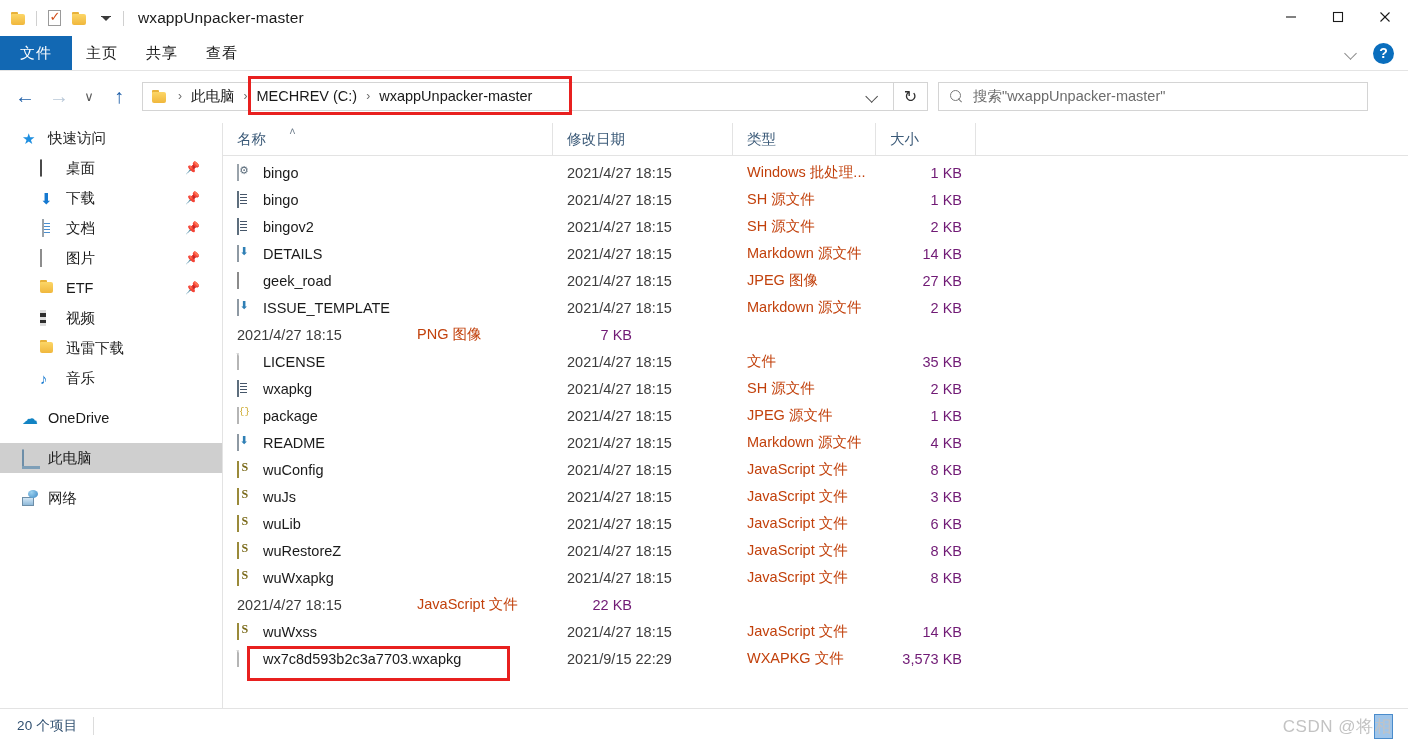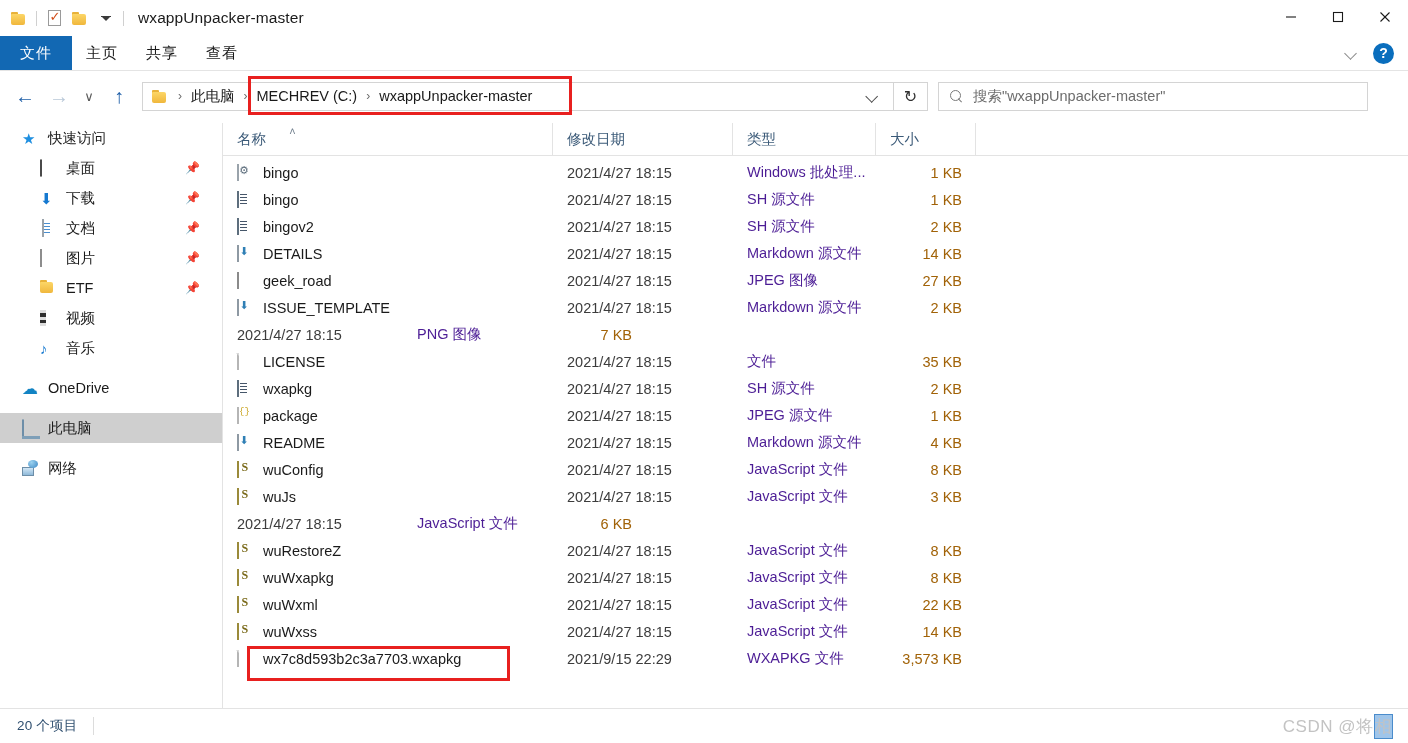--- a/index.html
+++ b/index.html
@@ -318,22 +318,22 @@
   .rows { padding-top: 3px; }
   .row {
     height: 27px; display: flex; align-items: center;
     font-size: 14.5px; color: #1a1a1a;
   }
   .c-name {
     width: 330px; display: flex; align-items: center;
     padding-left: 14px; white-space: nowrap; overflow: hidden;
   }
   .c-date { width: 180px; padding-left: 14px; color: #3c3c3c; }
-  .c-type { width: 143px; padding-left: 14px; color: #4c1d95; }
-  .c-size { width: 100px; padding-right: 14px; text-align: right; color: #a16207; }
+  .c-type { width: 143px; padding-left: 14px; color: #c2410c; }
+  .c-size { width: 100px; padding-right: 14px; text-align: right; color: #701a75; }
   .f-ico { width: 16px; height: 17px; margin-right: 10px; flex: 0 0 auto; position: relative; }
 
   
   .fi-bat {
     width: 14px; height: 16px; background: #eef1f4; border: 1px solid #9aa3ab;
   }
   .fi-bat::after {
     content: "⚙"; position: absolute; left: 2px; top: 0px;
     font-size: 11px; color: #5a6b7a;
   }
@@ -533,20 +533,24 @@
       <span class="nav-ico"><span class="ico-folder"></span></span>
       <span class="nav-label">ETF</span>
       <span class="pin">📌</span>
     </div>
 
     <div class="nav-item indent">
       <span class="nav-ico"><span class="ico-video"></span></span>
       <span class="nav-label">视频</span>
     </div>
 
+    <div class="nav-item indent">
+      <span class="nav-ico"><span class="ico-folder"></span></span>
+      <span class="nav-label">迅雷下载</span>
+    </div>
 
     <div class="nav-item indent">
       <span class="nav-ico ico-music">♪</span>
       <span class="nav-label">音乐</span>
     </div>
 
     <div class="sb-gap"></div>
 
     <div class="nav-item root">
       <span class="nav-ico ico-onedrive">☁</span>
@@ -695,20 +699,24 @@
         <div class="row">
           <div class="c-name">
             <span class="f-ico"><span class="fi-js"></span></span>
             <span>wuJs</span>
           </div>
           <div class="c-date">2021/4/27 18:15</div>
           <div class="c-type">JavaScript 文件</div>
           <div class="c-size">3 KB</div>
         </div>
         <div class="row">
+          <div class="c-name">
+            <span class="f-ico"><span class="fi-js"></span></span>
+            <span>wuLib</span>
+          </div>
           <div class="c-date">2021/4/27 18:15</div>
           <div class="c-type">JavaScript 文件</div>
           <div class="c-size">6 KB</div>
         </div>
         <div class="row">
           <div class="c-name">
             <span class="f-ico"><span class="fi-js"></span></span>
             <span>wuRestoreZ</span>
           </div>
           <div class="c-date">2021/4/27 18:15</div>
@@ -718,24 +726,20 @@
         <div class="row">
           <div class="c-name">
             <span class="f-ico"><span class="fi-js"></span></span>
             <span>wuWxapkg</span>
           </div>
           <div class="c-date">2021/4/27 18:15</div>
           <div class="c-type">JavaScript 文件</div>
           <div class="c-size">8 KB</div>
         </div>
         <div class="row">
-          <div class="c-name">
-            <span class="f-ico"><span class="fi-js"></span></span>
-            <span>wuWxml</span>
-          </div>
           <div class="c-date">2021/4/27 18:15</div>
           <div class="c-type">JavaScript 文件</div>
           <div class="c-size">22 KB</div>
         </div>
         <div class="row">
           <div class="c-name">
             <span class="f-ico"><span class="fi-js"></span></span>
             <span>wuWxss</span>
           </div>
           <div class="c-date">2021/4/27 18:15</div>

